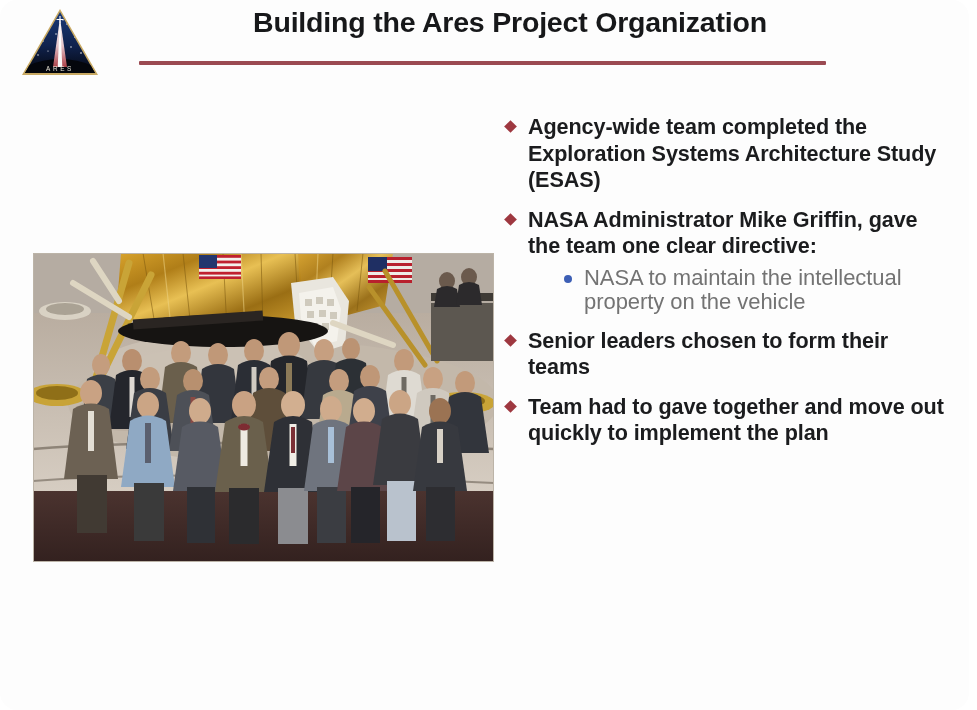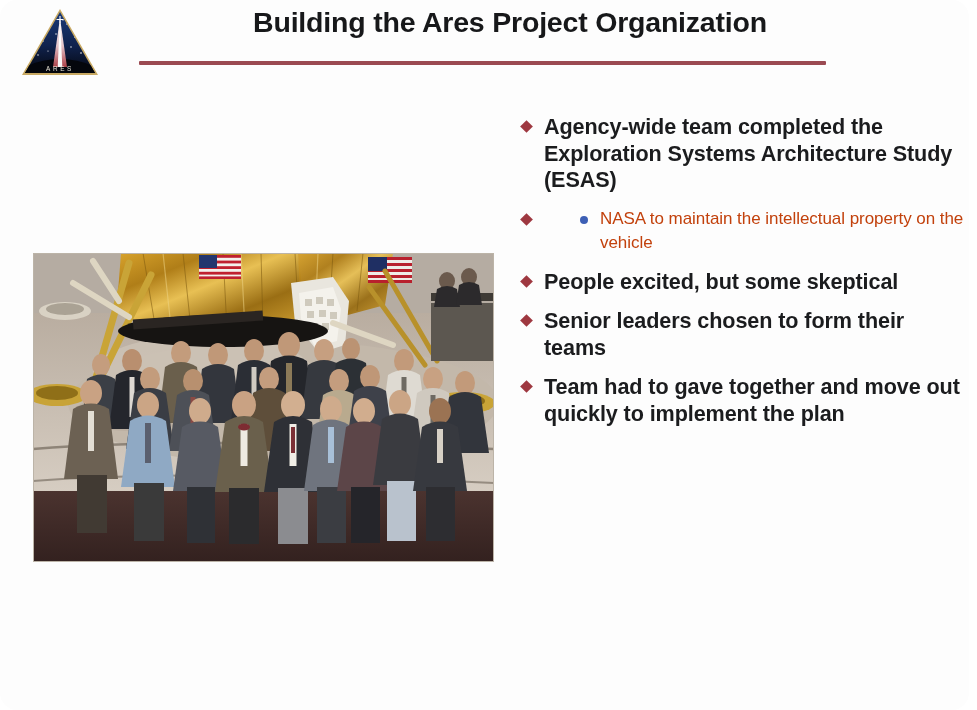--- a/index.html
+++ b/index.html
@@ -65,21 +65,21 @@
     width: 461px;
     height: 309px;
     overflow: hidden;
     background: #2f2422;
   }
   #photo-frame svg { display:block; }
 
   
   #bullets {
     position: absolute;
-    left: 518px;
+    left: 502px;
     top: 114px;
     width: 452px;
   }
   .blt {
     position: relative;
     padding-left: 26px;
     margin-bottom: 13px;
     font-size: 21.6px;
     line-height: 26.5px;
     font-weight: bold;
@@ -96,24 +96,24 @@
     transform: rotate(45deg);
   }
   .sublist {
     margin-top: 6px;
     margin-bottom: 2px;
     padding-left: 34px;
   }
   .sub {
     position: relative;
     padding-left: 22px;
-    font-size: 17px;
+    font-size: 22px;
     line-height: 24.5px;
     font-weight: normal;
-    color: #c2410c;
+    color: #737373;
     letter-spacing: -0.05px;
     margin-bottom: 5px;
   }
   .sub .dot {
     position: absolute;
     left: 2px;
     top: 9px;
     width: 8px;
     height: 8px;
     background: #3d5fb5;
@@ -432,33 +432,30 @@
 
   <div id="bullets">
 
     <div class="blt">
       <span class="dia"></span>
       <span>Agency-wide team completed the Exploration Systems Architecture Study (ESAS)</span>
     </div>
 
     <div class="blt">
       <span class="dia"></span>
+      <span>NASA Administrator Mike Griffin, gave the team one clear directive:</span>
       <div class="sublist">
         <div class="sub">
           <span class="dot"></span>
           <span>NASA to maintain the intellectual property on the vehicle</span>
         </div>
       </div>
     </div>
 
 
-    <div class="blt">
-      <span class="dia"></span>
-      <span>People excited, but some skeptical</span>
-    </div>
 
 
     <div class="blt">
       <span class="dia"></span>
       <span>Senior leaders chosen to form their teams</span>
     </div>
 
     <div class="blt">
       <span class="dia"></span>
       <span>Team had to gave together and move out quickly to implement the plan</span>

